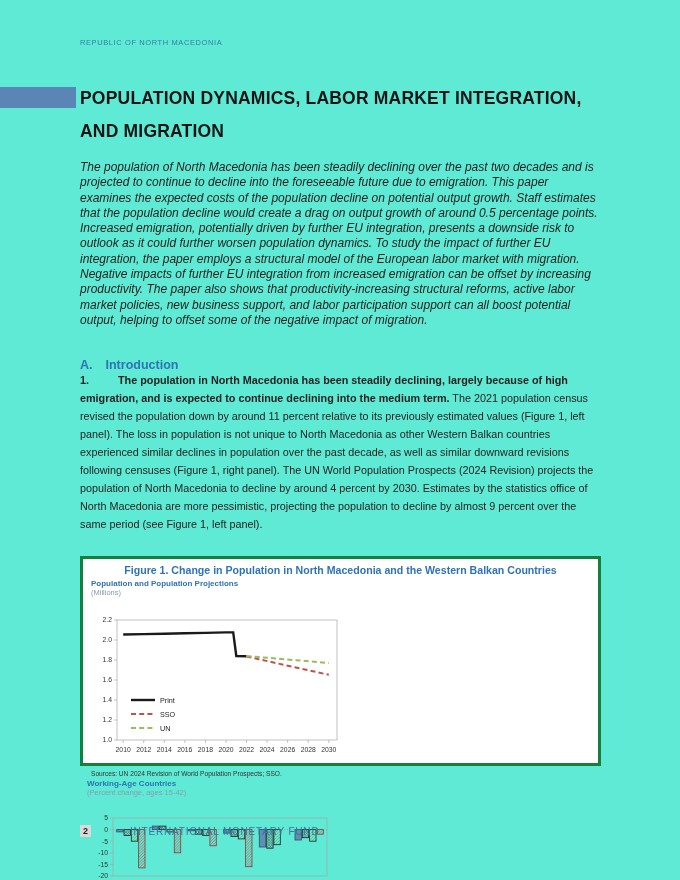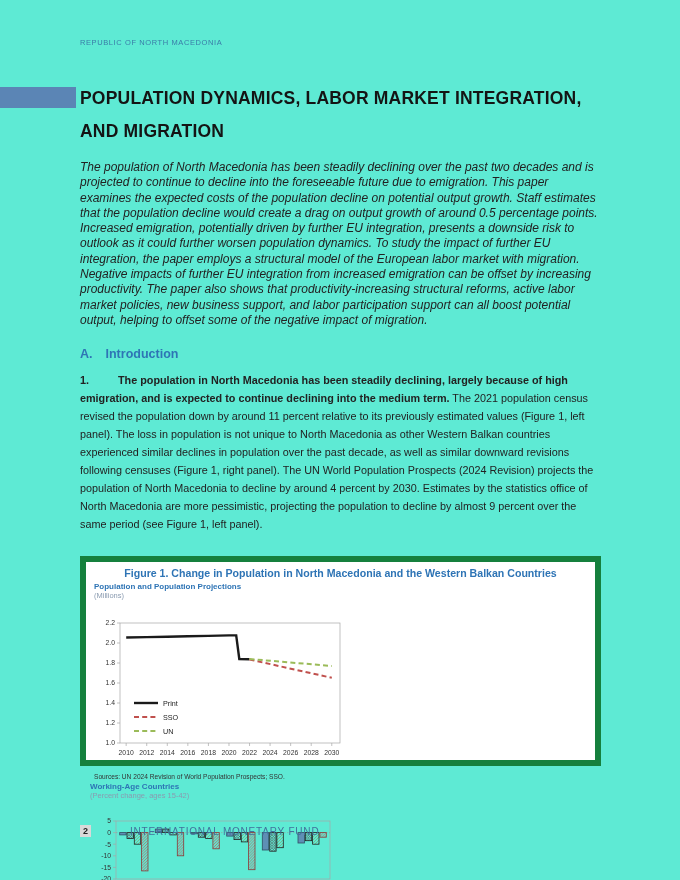--- a/index.html
+++ b/index.html
@@ -5,25 +5,25 @@
   html,body{margin:0;padding:0;background:#fff;}
   .page{position:relative;width:680px;height:880px;background:#5eead4;overflow:hidden;
         font-family:"Liberation Sans",sans-serif;color:#1a1a1a;}
   .kicker{position:absolute;left:80px;top:38px;font-size:7.5px;letter-spacing:0.6px;
           color:#3a7ca8;font-weight:400;}
   .accent-bar{position:absolute;left:0;top:87px;width:76px;height:21px;background:#5b85b5;}
   .title{position:absolute;left:80px;top:82px;width:525px;font-size:17.5px;font-weight:700;
          line-height:33px;color:#141414;letter-spacing:0.2px;}
   .abstract{position:absolute;left:80px;top:148px;width:522px;font-style:italic;
             font-size:12px;line-height:15.3px;color:#222;text-align:left;}
-  .sec-head{position:absolute;left:80px;top:347px;font-size:12.5px;font-weight:700;color:#2e74b5;}
+  .sec-head{position:absolute;left:80px;top:358px;font-size:12.5px;font-weight:700;color:#2e74b5;}
   .sec-head .tab{display:inline-block;width:13px;}
   .para{position:absolute;left:80px;top:360px;width:522px;font-size:10.8px;line-height:18px;color:#222;}
   .para .num{display:inline-block;width:38px;font-weight:700;}
-  .figure{position:absolute;left:80px;top:556px;width:521px;height:210px;border:6px solid #15803d;
+  .figure{position:absolute;left:80px;top:556px;width:521px;height:210px;border:3px solid #15803d;
           background:#fff;box-sizing:border-box;}
   .fig-title{text-align:center;font-size:10.6px;font-weight:700;color:#2e74b5;margin-top:5px;}
   .panels{display:flex;flex-direction:column;margin-top:3px;}
   .panel-left{width:268px;padding-left:8px;box-sizing:border-box;}
   .panel-right{width:245px;padding-left:4px;box-sizing:border-box;}
   .chart-title{font-size:8px;font-weight:700;color:#2e74b5;line-height:9px;}
   .chart-sub{font-size:7.5px;color:#8a9bb0;line-height:9px;margin-bottom:17px;}
   .chart-src{font-size:6.6px;color:#333;line-height:8.6px;margin-top:2px;width:243px;}
   .chart-note{font-size:6.6px;color:#333;line-height:8.6px;width:238px;}
   .bar-legend{margin-top:1px;margin-left:16px;}

